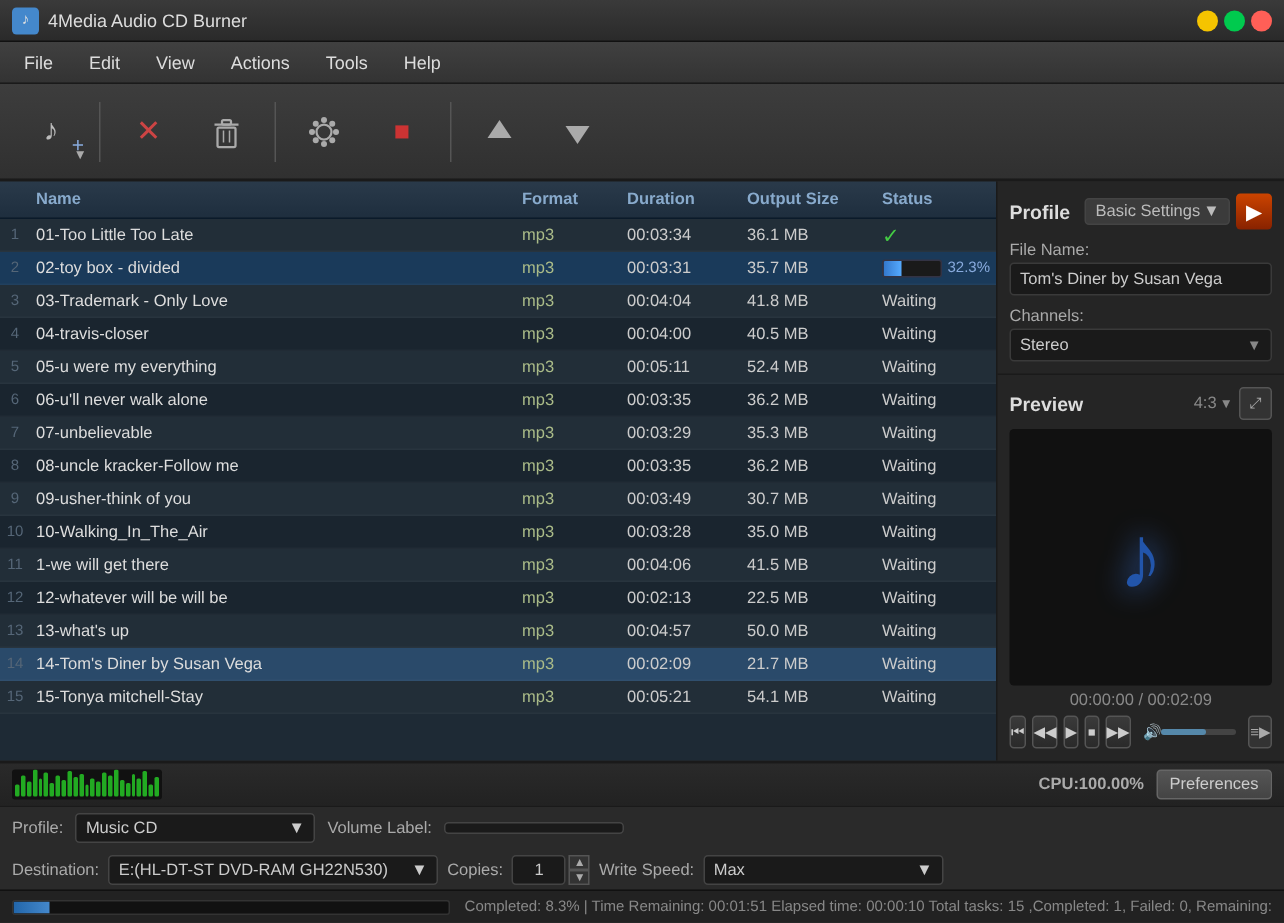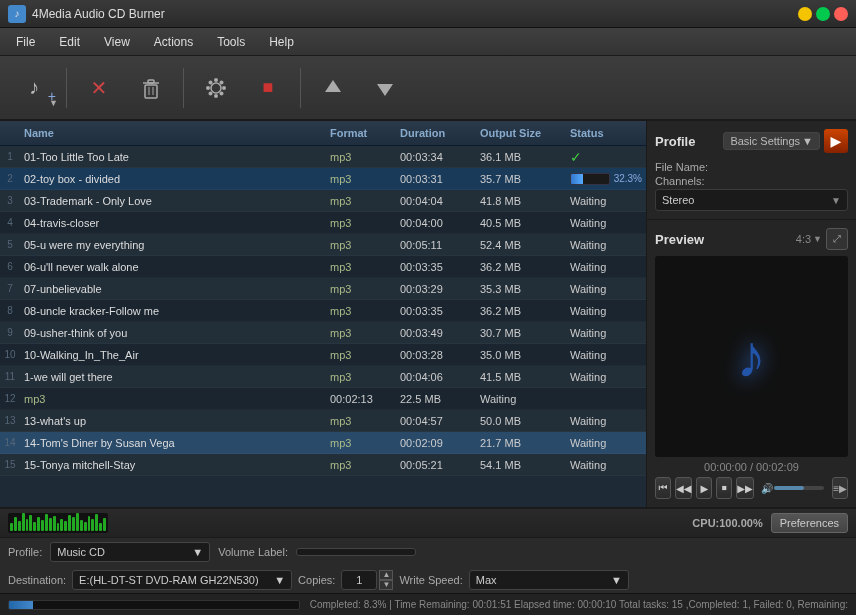--- a/index.html
+++ b/index.html
@@ -44,21 +44,21 @@
     .file-cell.status-wait { color: #cccccc; }
     .row-num { color: #556677; font-size: 10px; text-align: center; }
 
     
     .progress-cell { display: flex; align-items: center; gap: 4px; }
     .mini-progress { width: 55px; height: 12px; background: #1a1a1a; border: 1px solid #334; border-radius: 2px; overflow: hidden; }
     .mini-progress-fill { height: 100%; background: linear-gradient(to right, #3377cc, #55aaff); }
     .progress-pct { font-size: 10px; color: #88aadd; }
 
     
-    #rightpanel { width: 210px; background: #252525; border-left: 1px solid #1a1a1a; display: flex; flex-direction: column; }
+    #rightpanel { width: 192px; background: #252525; border-left: 1px solid #1a1a1a; display: flex; flex-direction: column; }
     #profile-section { padding: 8px; border-bottom: 1px solid #1a1a1a; }
     .profile-header { display: flex; align-items: center; justify-content: space-between; margin-bottom: 8px; }
     .profile-title { font-size: 13px; font-weight: bold; color: #ddd; }
     .basic-settings-btn { background: rgba(255,255,255,0.1); border: 1px solid #444; color: #bbb; font-size: 11px; padding: 2px 6px; border-radius: 3px; cursor: pointer; display: flex; align-items: center; gap: 2px; }
     .arrow-btn { width: 24px; height: 24px; background: linear-gradient(to bottom, #cc4400, #882200); border: none; border-radius: 3px; color: #fff; cursor: pointer; font-size: 14px; display: flex; align-items: center; justify-content: center; }
     .field-label { font-size: 11px; color: #aaa; margin-bottom: 2px; }
     .field-value { background: #1a1a1a; border: 1px solid #3a3a3a; border-radius: 3px; padding: 4px 6px; font-size: 11px; color: #ccc; margin-bottom: 8px; }
     .field-select { background: #1a1a1a; border: 1px solid #3a3a3a; border-radius: 3px; padding: 4px 6px; font-size: 11px; color: #ccc; display: flex; align-items: center; justify-content: space-between; }
     .field-select .arrow { color: #888; font-size: 10px; }
 
@@ -270,20 +270,21 @@
         <div class="file-row">
     <div class="file-cell row-num">11</div>
     <div class="file-cell name">1-we will get there</div>
     <div class="file-cell format">mp3</div>
     <div class="file-cell">00:04:06</div>
     <div class="file-cell">41.5 MB</div>
     <div class="file-cell status-wait">Waiting</div>
   </div>
         <div class="file-row">
     <div class="file-cell row-num">12</div>
+    <div class="file-cell name">12-whatever will be will be</div>
     <div class="file-cell format">mp3</div>
     <div class="file-cell">00:02:13</div>
     <div class="file-cell">22.5 MB</div>
     <div class="file-cell status-wait">Waiting</div>
   </div>
         <div class="file-row">
     <div class="file-cell row-num">13</div>
     <div class="file-cell name">13-what's up</div>
     <div class="file-cell format">mp3</div>
     <div class="file-cell">00:04:57</div>
@@ -315,20 +316,21 @@
         <span class="profile-title">Profile</span>
         <div style="display:flex; align-items:center; gap:4px;">
           <button class="basic-settings-btn">
             <span>Basic Settings</span>
             <span>▼</span>
           </button>
           <button class="arrow-btn">▶</button>
         </div>
       </div>
       <div class="field-label">File Name:</div>
+      <div class="field-value">Tom's Diner by Susan Vega</div>
       <div class="field-label">Channels:</div>
       <div class="field-select">
         <span>Stereo</span>
         <span class="arrow">▼</span>
       </div>
     </div>
 
     <div id="preview-section">
       <div class="preview-header">
         <span class="preview-title">Preview</span>

